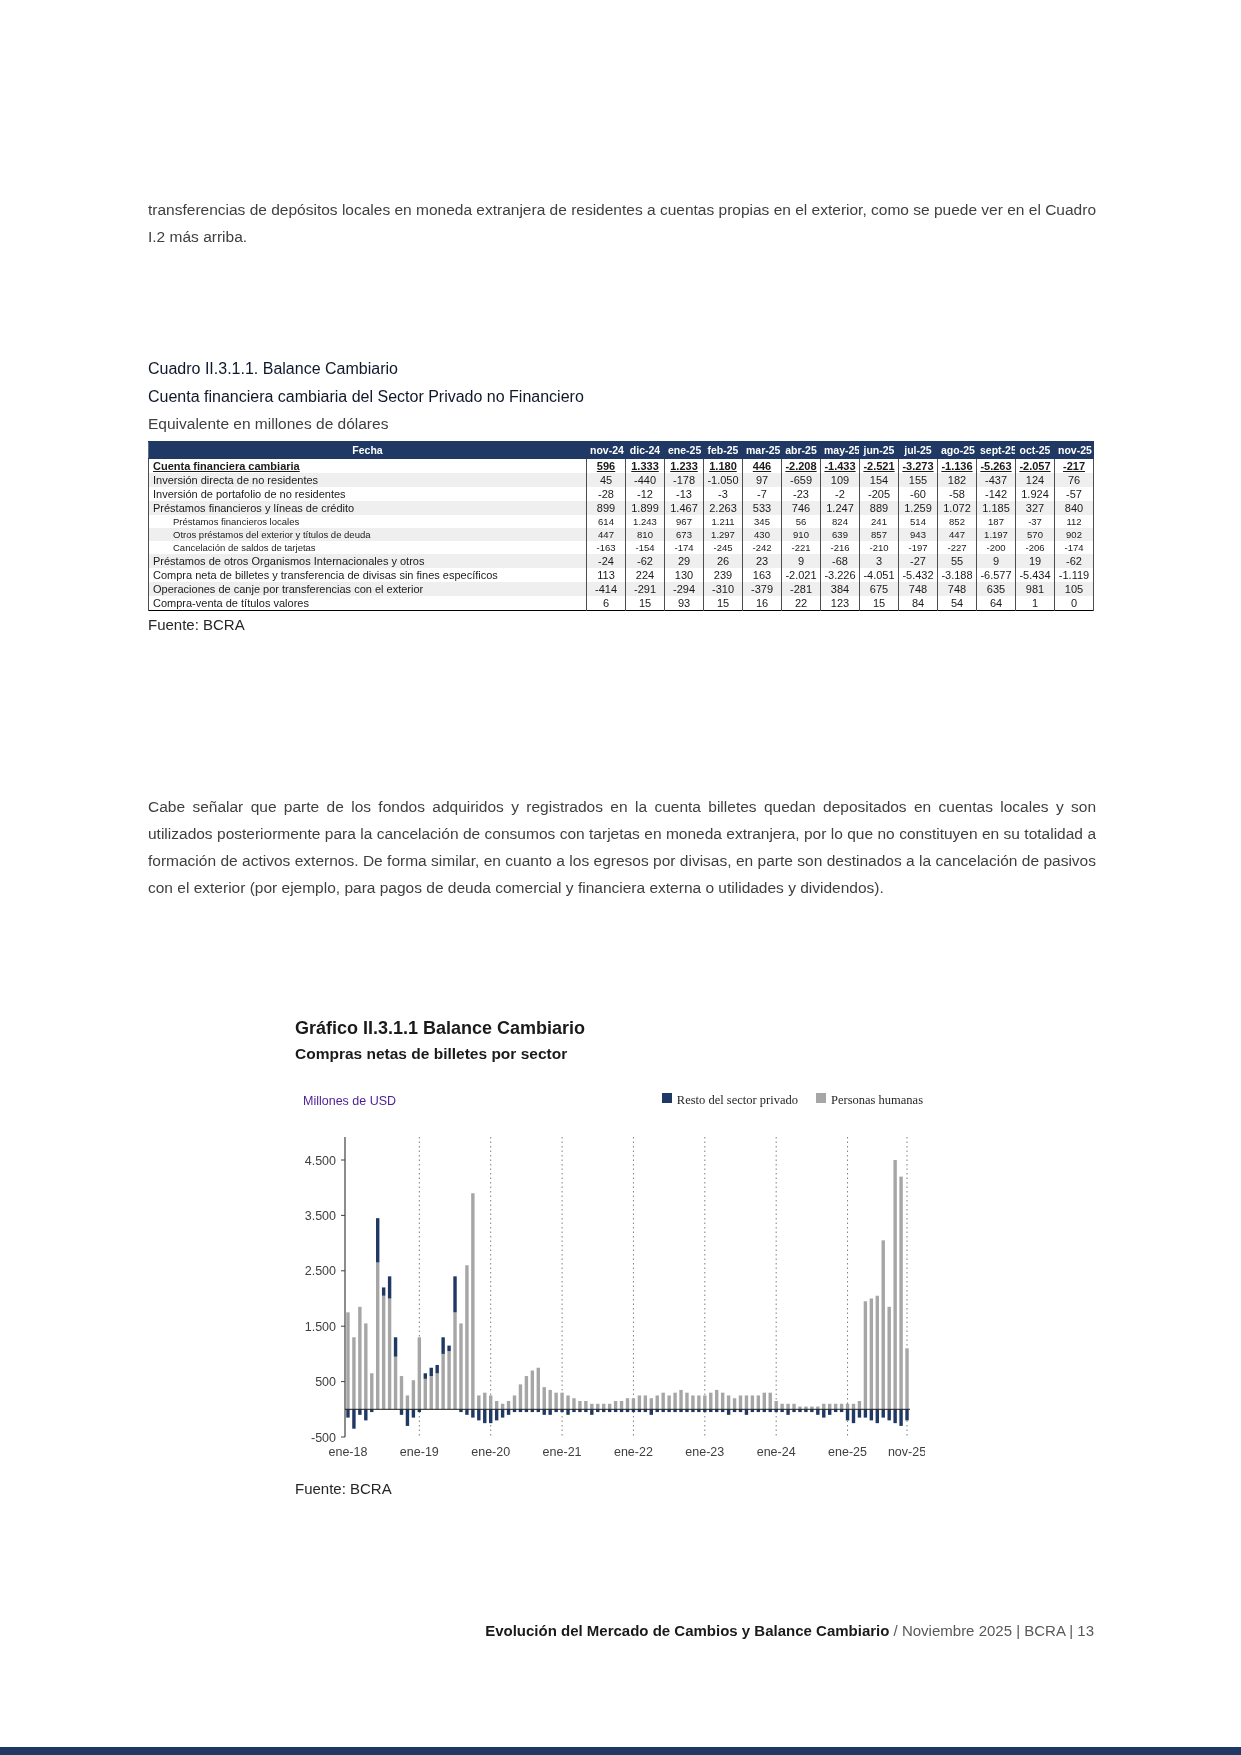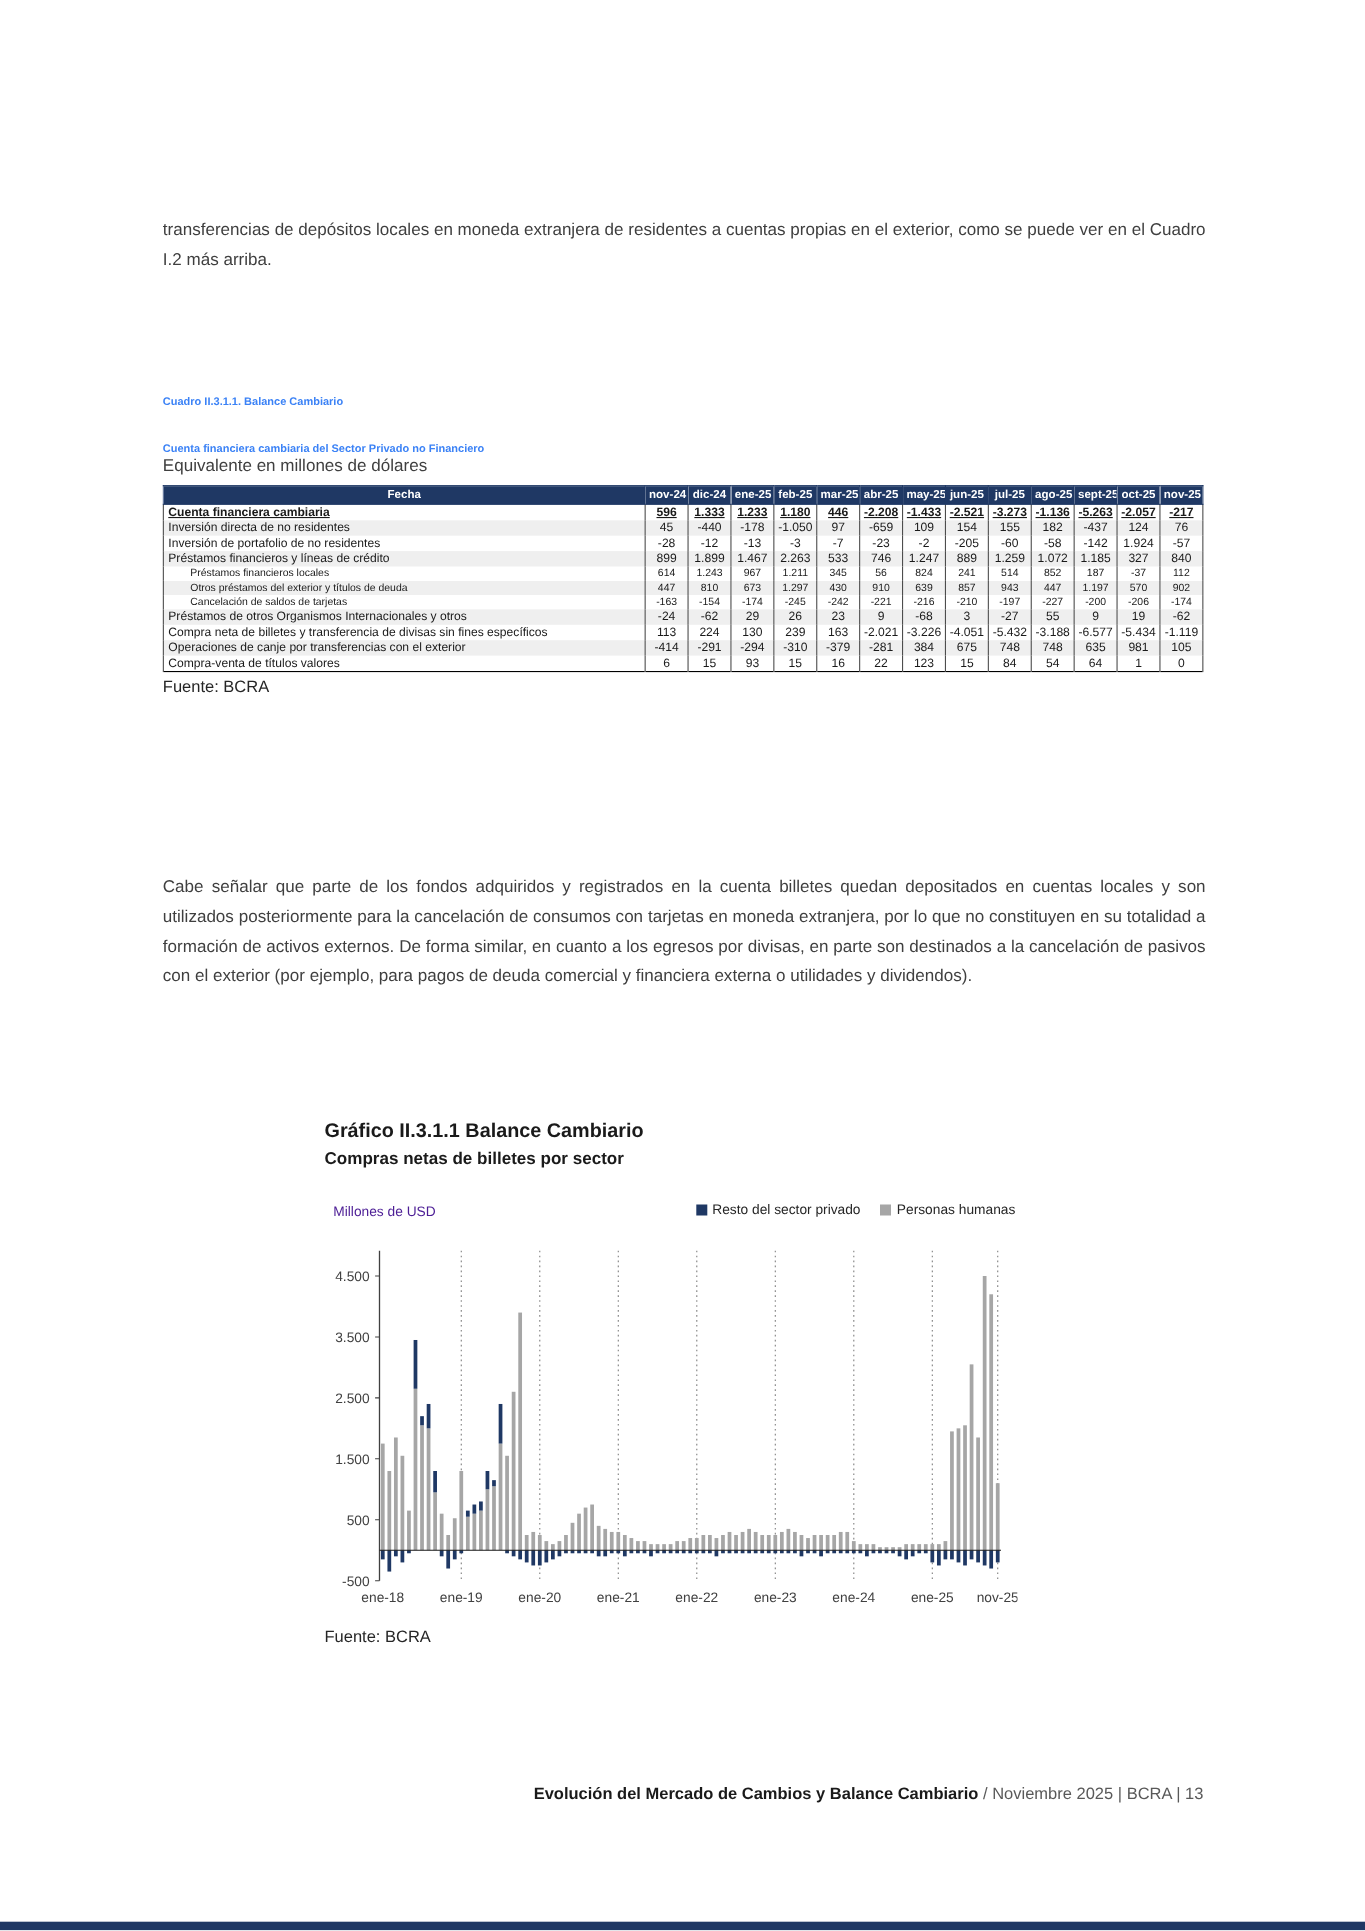--- a/index.html
+++ b/index.html
@@ -5,21 +5,21 @@
   html,body { margin:0; padding:0; background:#ffffff; }
   .page {
     position:relative; width:1241px; height:1755px; margin:0 auto;
     background:#ffffff; overflow:hidden;
     font-family:"Liberation Sans", sans-serif; color:#3f3f3f;
   }
   .para {
     position:absolute; left:148px; width:948px;
     font-size:15.5px; line-height:27px; text-align:justify; color:#3f3f3f;
   }
-  .h-bold { position:absolute; left:148px; font-size:10px; font-weight:bold; color:#3b82f6; }
+  .h-bold { position:absolute; left:148px; font-size:16px; font-weight:normal; color:#0f172a; }
   .h-reg  { position:absolute; left:148px; font-size:15.5px; color:#3f3f3f; }
   .source { position:absolute; font-size:15px; color:#262626; }
 
   
   .tbl-wrap { position:absolute; left:148px; top:441px; width:946px; }
   table.cambio {
     border-collapse:collapse; table-layout:fixed; width:946px;
     border:1px solid #000000; font-size:11px; color:#1a1a1a;
   }
   table.cambio col.c-lbl { width:438px; }
@@ -41,42 +41,42 @@
 
   
   .chart-title1 { position:absolute; left:295px; top:1018px; font-size:18px; font-weight:bold; color:#1a1a1a; }
   .chart-title2 { position:absolute; left:295px; top:1045px; font-size:15.5px; font-weight:bold; color:#1a1a1a; }
   .chart-ylabel { position:absolute; left:303px; top:1094px; font-size:12.5px; color:#4c1d95; }
   .legend {
     position:absolute; left:295px; top:1093px; width:628px;
     display:flex; justify-content:flex-end; gap:18px; align-items:center;
     font-size:12.5px; color:#262626;
   }
-  .legend-item { display:flex; align-items:center; gap:5px; }
+  .legend-item { display:flex; align-items:flex-start; gap:5px;font-family:Liberation Serif, serif; }
   .legend-swatch { width:10px; height:10px; display:inline-block; }
   #chart-svg { position:absolute; left:295px; top:1122px; }
   #chart-svg text { font-family:"Liberation Sans", sans-serif; }
 
   
   .footer {
     position:absolute; left:148px; top:1622px; width:946px;
     text-align:right; font-size:15px; color:#595959;
   }
   .footer .f-bold { font-weight:bold; color:#1a1a1a; }
   .bottom-bar { position:absolute; left:0; top:1747px; width:1241px; height:8px; background:#1F3864; }
 </style>
 </head>
 <body>
 
 <div class="page">
 
   <div class="para" style="top:196px;">transferencias de depósitos locales en moneda extranjera de residentes a cuentas propias en el exterior, como se puede ver en el Cuadro I.2 más arriba.</div>
 
   <div class="h-bold" style="top:360px;">Cuadro II.3.1.1. Balance Cambiario</div>
-  <div class="h-bold" style="top:388px;margin-top:15px;">Cuenta financiera cambiaria del Sector Privado no Financiero</div>
+  <div class="h-bold" style="top:388px;">Cuenta financiera cambiaria del Sector Privado no Financiero</div>
   <div class="h-reg" style="top:415px;">Equivalente en millones de dólares</div>
 
   <div class="tbl-wrap">
     <table class="cambio" id="cambio-table">
         <colgroup>
           <col class="c-lbl">
           <col>
           <col>
           <col>
           <col>

